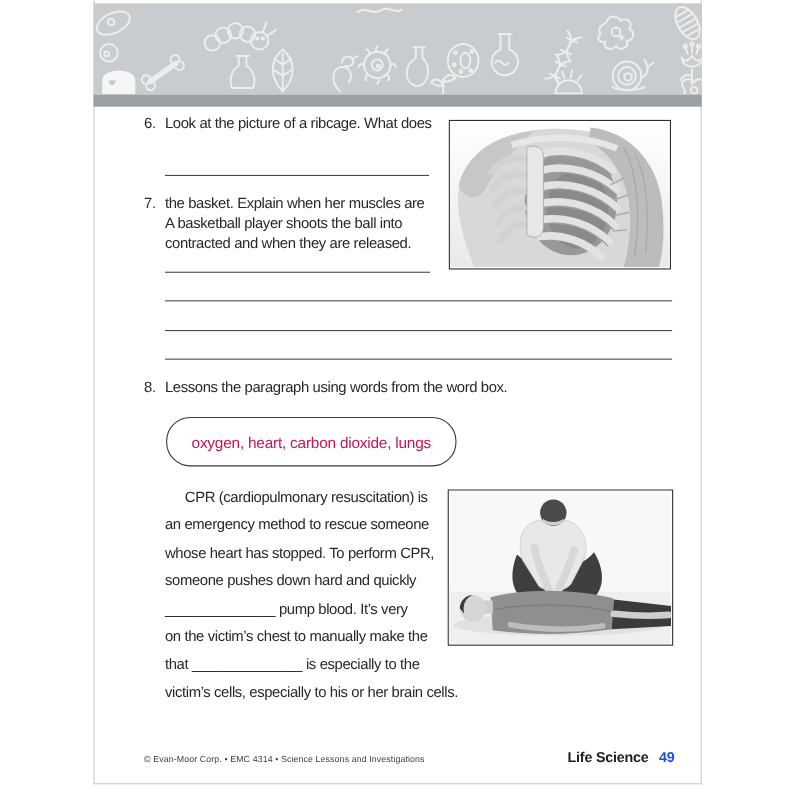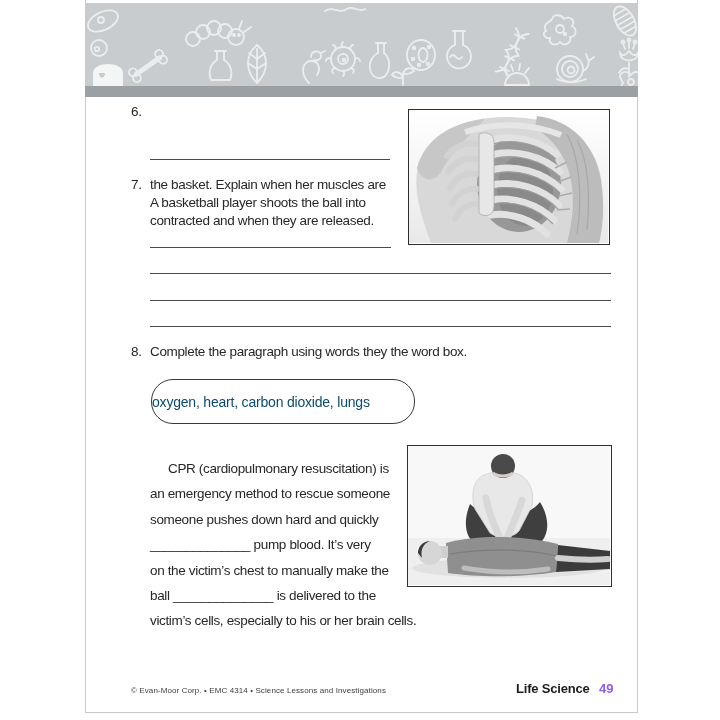--- a/index.html
+++ b/index.html
@@ -24,37 +24,37 @@
   .qtext { position:absolute; font-size:13.5px; letter-spacing:-0.35px; line-height:18px; color:#272727; }
   .qnum  { position:absolute; left:0; top:0; }
   .qbody { padding-left:19px; }
   .qbody div { white-space:nowrap; }
 
   .answer-line { position:absolute; border-bottom:1.4px solid #4a4a4a; height:0; }
 
   .word-box {
     position:absolute; left:65px; top:379px; width:264px; height:45px;
     border:1.5px solid #3a3a3a; border-radius:22px;
-    display:flex; align-items:center; 
-    font-size:14px; letter-spacing:-0.2px; color:#0c4a6e;
+    display:flex; align-items:center; justify-content:center;
+    font-size:14px; letter-spacing:-0.2px; color:#be185d;
   }
 
-  .paragraph { position:absolute; left:64px; top:456px; width:335px;
+  .paragraph { position:absolute; left:64px; top:439px; width:335px;
     font-size:13.5px; letter-spacing:-0.35px; line-height:25.4px; color:#272727; }
   .paragraph div { white-space:nowrap; }
   .paragraph .indent { text-indent:18px; }
 
   .photo { position:absolute; border:1.5px solid #2e2e2e; background:#fff; }
   .photo svg { display:block; }
   .photo-ribcage { left:322px; top:109px; width:202px; height:136px; }
   .photo-cpr     { left:321px; top:445px; width:205px; height:142px; }
 
   .footer-copy { position:absolute; left:45px; top:686px; font-size:8px; color:#3d3d3d; letter-spacing:0.1px;text-align:right; }
   .footer-section { position:absolute; left:430px; top:681px; font-size:13px; font-weight:700; color:#1d1d1d; letter-spacing:-0.2px;text-align:center; }
-  .footer-pagenum { position:absolute; left:513px; top:681px; font-size:13px; font-weight:700; color:#8b5cf6; }
+  .footer-pagenum { position:absolute; left:513px; top:681px; font-size:13px; font-weight:700; color:#1d4ed8; }
 </style>
 </head>
 <body>
 
 <div class="stage">
   <div class="page">
 
     <div class="banner">
       <svg width="553" height="83" viewBox="0 0 553 83">
         <g stroke="#ffffff" stroke-width="1.8" fill="none" opacity="0.65" stroke-linecap="round">
@@ -181,20 +181,21 @@
         <g fill="#ffffff" opacity="0.8">
           <path d="M8,83 L8,70 C8,58 38,58 38,70 L38,83 Z M14,70 C14,76 20,76 20,70 Z" fill-rule="evenodd"></path>
         </g>
       </svg>
     </div>
     <div class="banner-shadow"></div>
 
     <div class="qtext" style="left:45px; top:103px;">
       <span class="qnum">6.</span>
       <div class="qbody">
+        <div>Look at the picture of a ribcage. What does</div>
       </div>
     </div>
     <div class="answer-line" style="left:64px; top:159px; width:240px;"></div>
 
     <div class="qtext" style="left:45px; top:176px;">
       <span class="qnum">7.</span>
       <div class="qbody">
         <div>the basket. Explain when her muscles are</div>
         <div>A basketball player shoots the ball into</div>
         <div>contracted and when they are released.</div>
@@ -255,35 +256,36 @@
 
         <g stroke="#adadad" stroke-width="1.4" fill="none">
           <path d="M146,58 L158,52 M149,72 L162,67 M150,86 L163,83 M148,100 L161,99"></path>
         </g>
       </svg>
     </div>
 
     <div class="qtext" style="left:45px; top:343px;">
       <span class="qnum">8.</span>
       <div class="qbody">
-        <div>Complete the paragraph using words they the word box.</div>
+        <div>Lessons the paragraph using words from the word box.</div>
       </div>
     </div>
 
     <div class="word-box">
       <span>oxygen, heart, carbon dioxide, lungs</span>
     </div>
 
     <div class="paragraph">
       <div class="indent">CPR (cardiopulmonary resuscitation) is</div>
       <div>an emergency method to rescue someone</div>
+      <div>whose heart has stopped. To perform CPR,</div>
       <div>someone pushes down hard and quickly</div>
       <div>______________ pump blood. It’s very</div>
       <div>on the victim’s chest to manually make the</div>
-      <div>ball ______________ is delivered to the</div>
+      <div>that ______________ is especially to the</div>
       <div>victim’s cells, especially to his or her brain cells.</div>
     </div>
 
     <div class="photo photo-cpr">
       <svg width="202" height="139" viewBox="0 0 202 139">
         <rect width="202" height="139" fill="#f8f8f8"></rect>
         <rect y="92" width="202" height="47" fill="#efefef"></rect>
         <ellipse cx="100" cy="122" rx="96" ry="10" fill="#e1e1e1"></ellipse>
 
         <path d="M62,58 C54,78 58,94 70,99 L130,99 C142,90 142,72 132,56 C118,74 80,76 62,58 Z" fill="#3f3f3f"></path>

